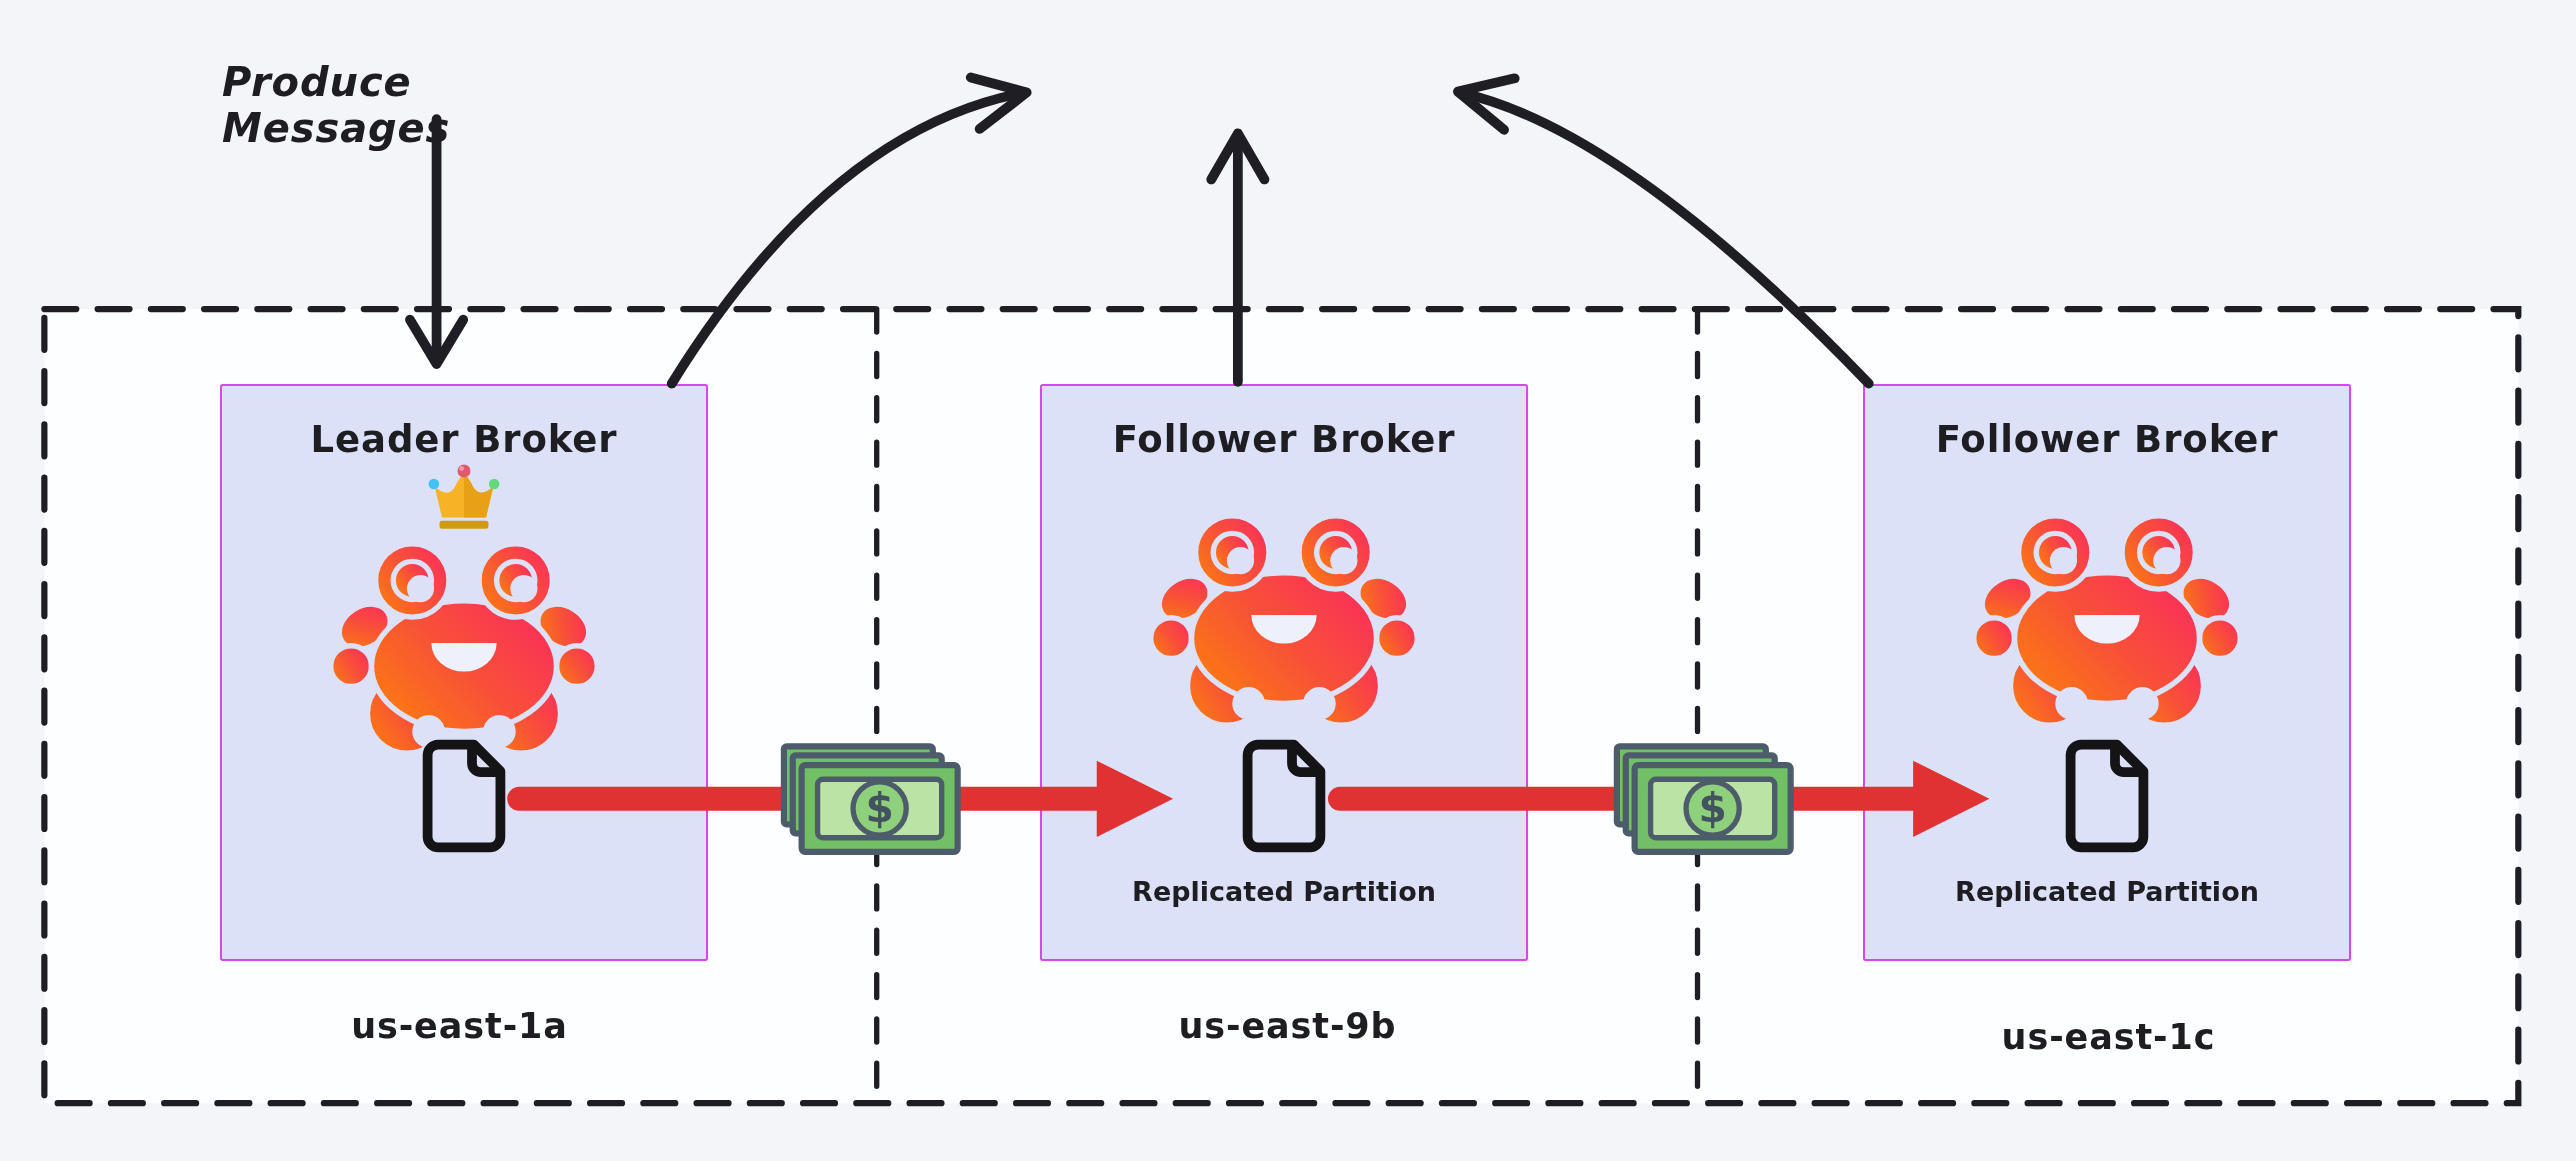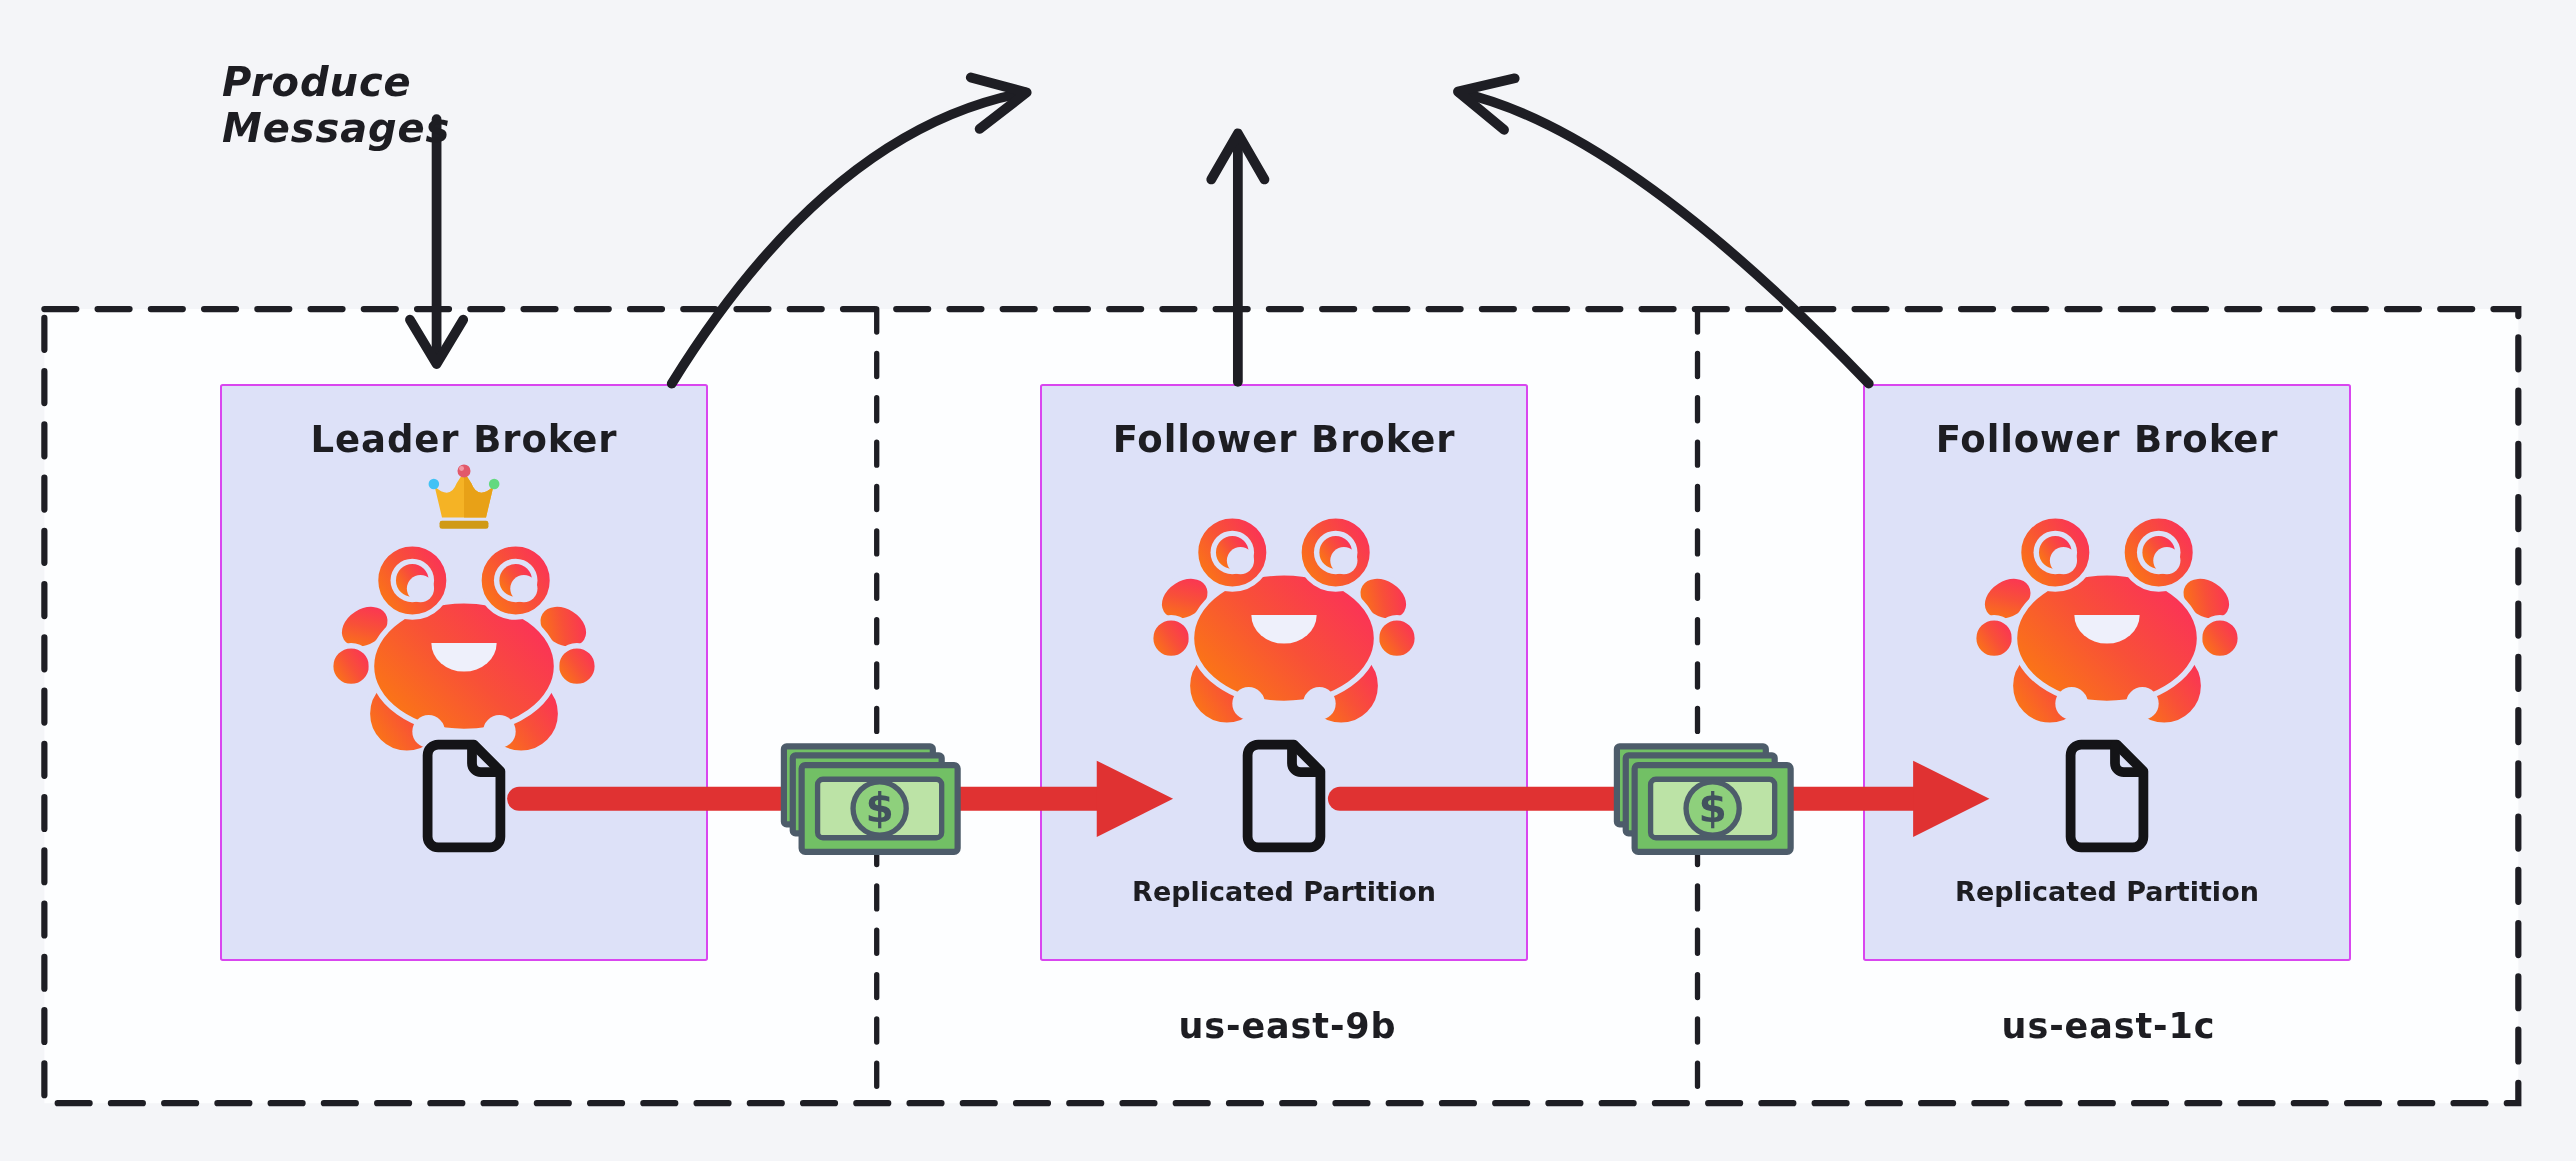--- a/index.html
+++ b/index.html
@@ -20,21 +20,21 @@
   #broker-box-3{left:1863px;}
   .broker-title{position:absolute;top:32px;left:0;right:0;text-align:center;font-size:37px;font-weight:700;letter-spacing:0.9px;}
   .crown{position:absolute;top:76px;left:50%;transform:translateX(-50%);width:105px;height:75px;}
   .crab{position:absolute;top:140px;left:50%;transform:translateX(-50%);width:275px;height:234px;}
   .follower .crab{top:112px;}
   .doc{position:absolute;top:353px;left:50%;transform:translateX(-50%);width:87px;height:114px;}
   .partition-label{position:absolute;top:490px;left:0;right:0;text-align:center;font-size:27px;font-weight:700;}
   .zone-label{position:absolute;top:1006px;font-size:35px;font-weight:700;text-align:center;letter-spacing:0.9px;}
   #zone-label-1{left:42px;width:835px;}
   #zone-label-2{left:877px;width:821px;}
-  #zone-label-3{left:1698px;width:821px;}
+  #zone-label-3{left:1698px;width:821px;margin-top:11px;}
   .money{position:absolute;width:188px;height:117px;}
   #money-1{left:775px;top:742px;}
   #money-2{left:1608px;top:742px;}
 </style>
 </head>
 <body>
 
 <div class="canvas">
 
   <svg class="layer" viewBox="0 0 2903 1309">
@@ -159,20 +159,21 @@
       <circle cx="138" cy="40" r="12" fill="url(#crabg3)"></circle>
       <circle cx="144" cy="46" r="10" fill="#dde1f8"></circle>
     </svg>
     <svg class="doc" viewBox="0 0 98 128">
       <path d="M60,6 H20 a12,12 0 0 0 -12,12 v92 a12,12 0 0 0 12,12 h58 a12,12 0 0 0 12,-12 V36 Z" fill="none" stroke="#141417" stroke-width="11" stroke-linejoin="round"></path>
       <path d="M58,7 v20 a10,10 0 0 0 10,10 h21" fill="none" stroke="#141417" stroke-width="11" stroke-linejoin="round" stroke-linecap="round"></path>
     </svg>
     <div class="partition-label">Replicated Partition</div>
   </div>
 
+  <div class="zone-label" id="zone-label-1">us-east-1a</div>
   <div class="zone-label" id="zone-label-2">us-east-9b</div>
   <div class="zone-label" id="zone-label-3">us-east-1c</div>
 
   <svg class="layer" viewBox="0 0 2903 1309">
 
     <g>
       <line x1="585" y1="900" x2="1240" y2="900" stroke="#e03232" stroke-width="27" stroke-linecap="round"></line>
       <polygon points="1322,900 1236,857 1236,943" fill="#e03232"></polygon>
     </g>
     <g>

